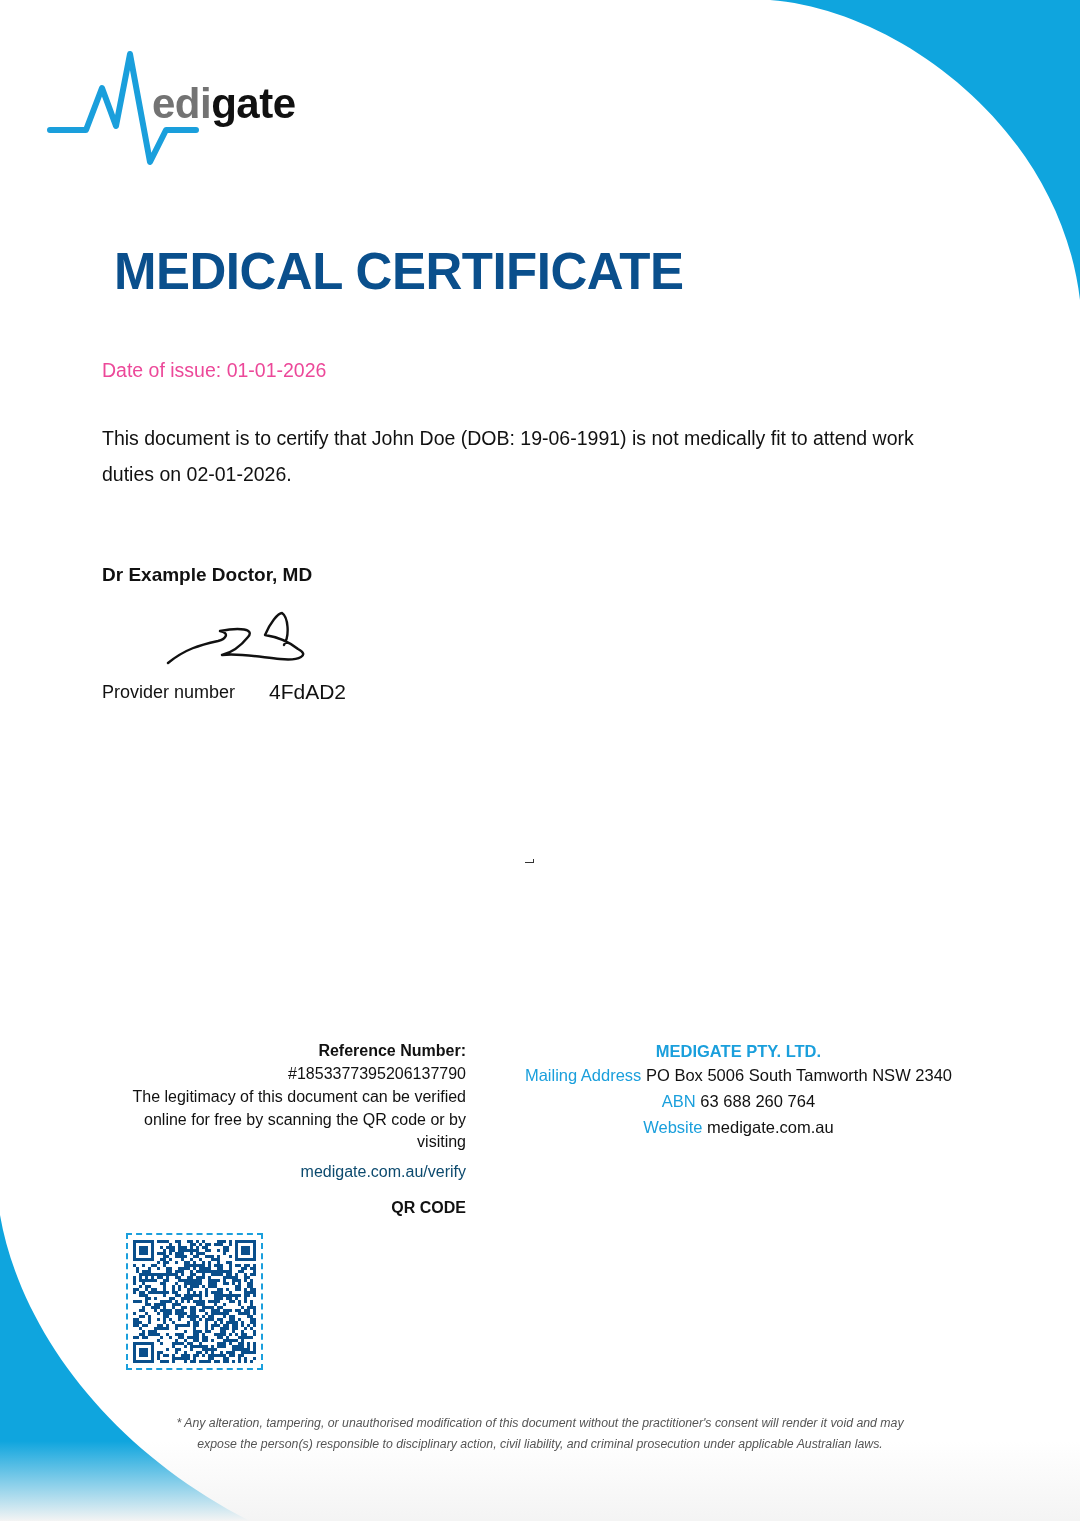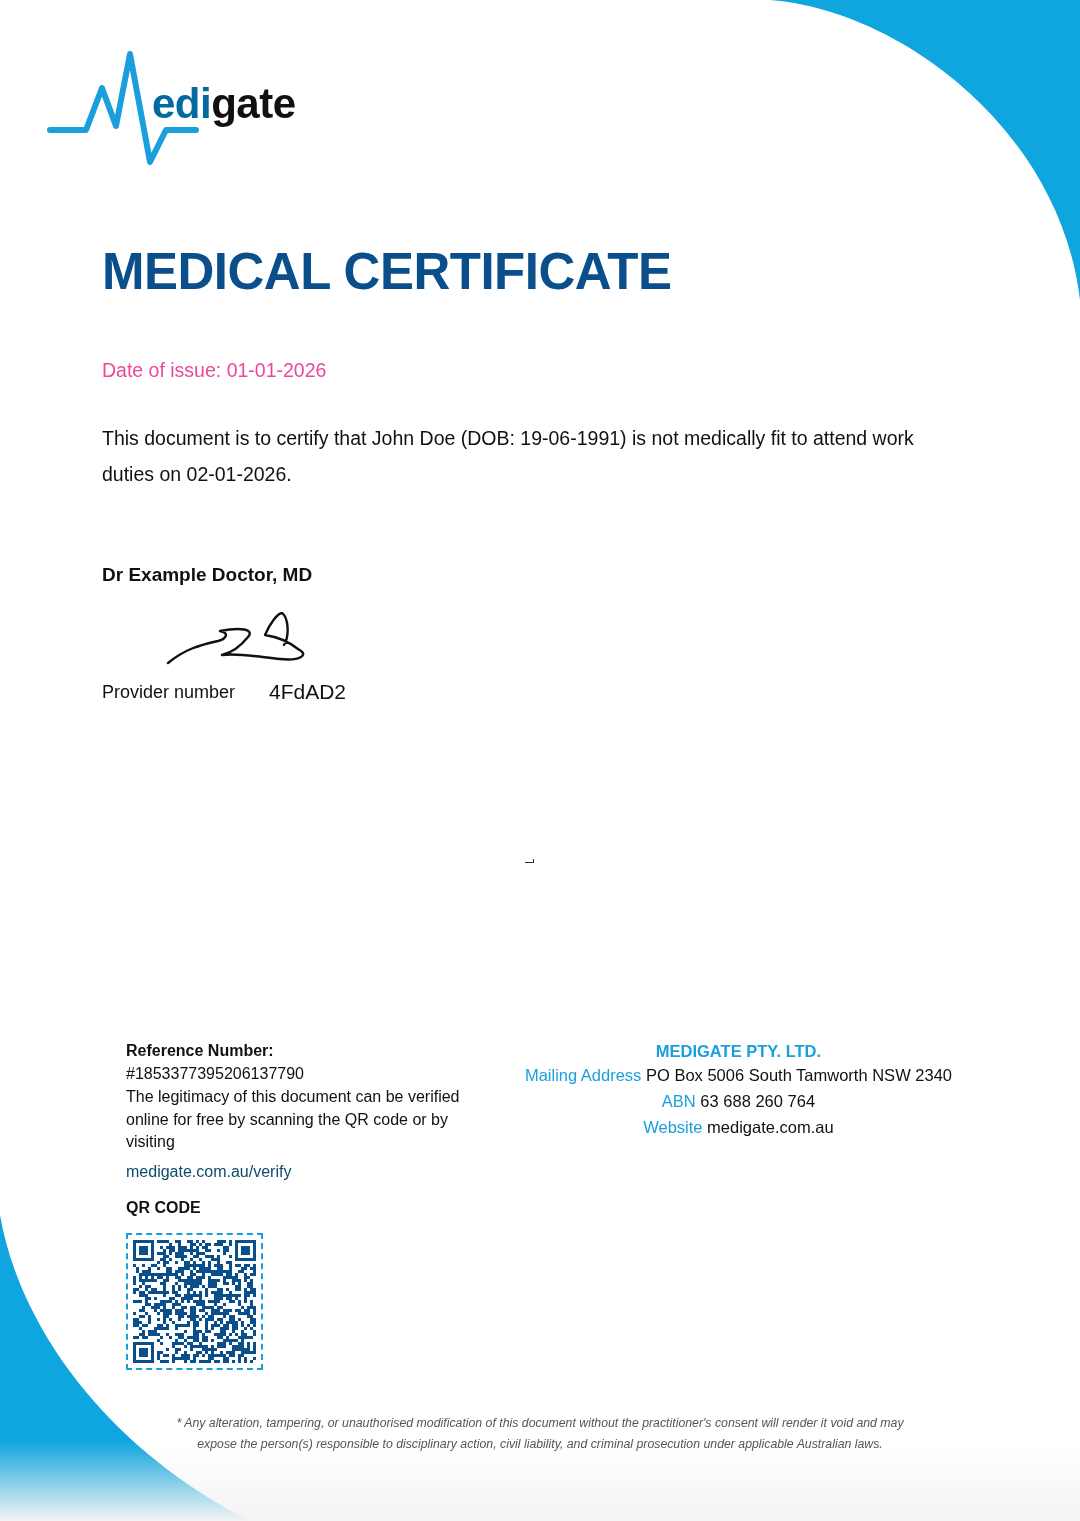--- a/index.html
+++ b/index.html
@@ -6,37 +6,37 @@
     html, body { width: 1080px; height: 1521px; background: #ffffff; overflow: hidden; }
     body { position: relative; font-family: "Liberation Sans", "DejaVu Sans", sans-serif; color: #111; }
 
     .corner-tr { position: absolute; left: 0; top: 0; width: 1080px; height: 1521px; pointer-events: none; }
     .bottom-fade { position: absolute; left: 0; right: 0; bottom: 0; height: 80px;
       background: linear-gradient(to bottom, rgba(255,255,255,0), #f4f4f4); }
 
     .logo { position: absolute; left: 46px; top: 48px; width: 270px; height: 122px; }
     .logo svg { position: absolute; left: 0; top: 0; }
     .logo-text { position: absolute; left: 106px; top: 30px; font-size: 42px; font-weight: 700; letter-spacing: -0.5px; line-height: 52px; }
-    .logo-text .edi { color: #0369a1; }
+    .logo-text .edi { color: #737373; }
     .logo-text .gate { color: #111; }
 
-    .title { position: absolute; left: 102px; top: 240px; font-size: 51px; font-weight: 700; color: #0a4f8c; letter-spacing: -0.5px; line-height: 64px; }
+    .title { position: absolute; left: 114px; top: 240px; font-size: 51px; font-weight: 700; color: #0a4f8c; letter-spacing: -0.5px; line-height: 64px; }
 
     .issue-date { position: absolute; left: 102px; top: 357px; font-size: 19.5px; line-height: 26px; color: #ec4899; text-align: right; }
     .issue-date span { }
     .cert-body { position: absolute; left: 102px; top: 420px; width: 860px; font-size: 19.5px; line-height: 36px; color: #111; }
 
     .doctor { position: absolute; left: 102px; top: 564px; font-size: 19px; font-weight: 700; color: #111; }
     .signature { position: absolute; left: 160px; top: 605px; width: 160px; height: 70px; }
     .provider { position: absolute; left: 102px; top: 682px; font-size: 18px; color: #111; }
     .provider-num { position: absolute; left: 269px; top: 680px; font-size: 21px; color: #111; }
 
     .stray-mark { position: absolute; left: 525px; top: 859px; width: 9px; height: 4px; border-bottom: 1.5px solid #333; border-right: 1.5px solid #333; }
 
-    .ref { position: absolute; left: 126px; top: 1040px; width: 340px; font-size: 16px; color: #111; }
+    .ref { position: absolute; left: 126px; top: 1040px; width: 340px; font-size: 16px; color: #111; text-align: right; }
     .ref-label { font-weight: 700; line-height: 22px; }
     .ref-number { line-height: 24px; }
     .ref-desc { line-height: 22.5px; }
     .ref-link { display: block; margin-top: 7px; color: #0c4a6e; text-decoration: none; line-height: 22px; }
     .qr-label { margin-top: 14px; font-weight: 700; line-height: 22px; }
     .qr { margin-top: 14px; width: 137px; height: 137px; border: 2px dashed #1a9fdc; padding: 5px; background: #fff; }
 
     .company { position: absolute; right: 128px; top: 1040px; text-align: center; font-size: 16.5px; color: #111; }
     .company-name { color: #1a9fdc; font-weight: 700; line-height: 22px; }
     .company-row { line-height: 26px; }

